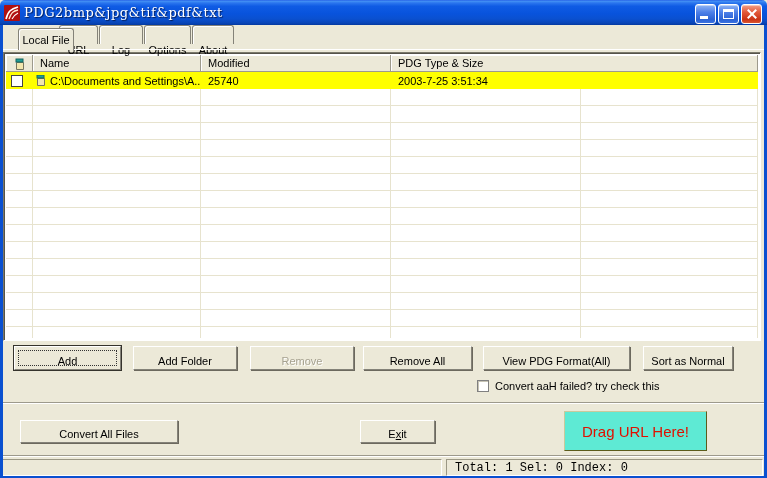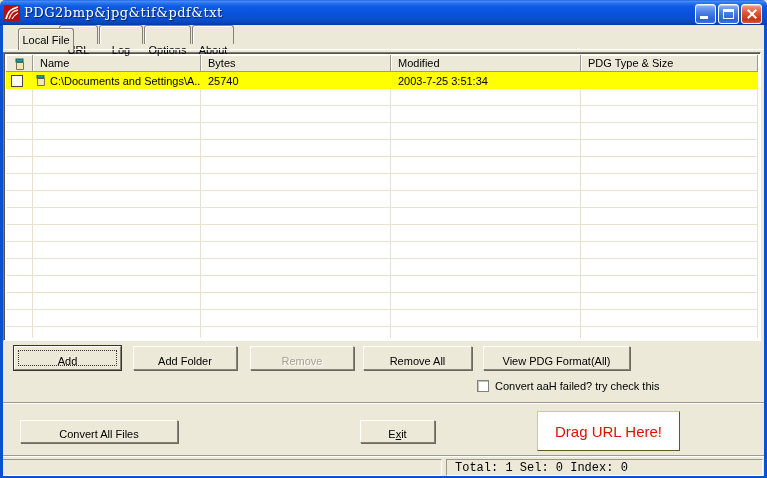--- a/index.html
+++ b/index.html
@@ -141,21 +141,20 @@
   <div class="listview">
     <div class="lv-inner">
       <div class="lv-header">
         <div class="hcell c0">
           <svg class="file-icon" viewBox="0 0 12 13">
             <path d="M2.5 4.5 h7 v7 h-7 z" fill="#f2e6ae" stroke="#77755f" stroke-width="1"></path>
             <rect x="2" y="1" width="7" height="3" fill="#1f9e98" stroke="#14645f" stroke-width="1"></rect>
           </svg>
         </div>
         <div class="hcell c1">Name</div>
-        <div class="hcell c2">Bytes</div>
         <div class="hcell c3">Modified</div>
         <div class="hcell c4">PDG Type &amp; Size</div>
       </div>
 
       <div class="lv-row" style="background: rgb(255, 255, 0);">
         <div class="rcell c0">
           <span class="row-check"></span>
         </div>
         <div class="rcell c1">
           <svg class="file-icon" viewBox="0 0 12 13">
@@ -277,32 +276,33 @@
           </div>
         </div>
     </div>
   </div>
 
   <button class="btn row-btn default" id="btn-add">Add</button>
   <button class="btn row-btn" id="btn-add-folder">Add Folder</button>
   <button class="btn row-btn disabled" id="btn-remove">Remove</button>
   <button class="btn row-btn" id="btn-remove-all">Remove All</button>
   <button class="btn row-btn" id="btn-view-pdg">View PDG Format(All)</button>
+  <button class="btn row-btn" id="btn-sort">Sort as Normal</button>
 
   <div class="convert-check-wrap">
     <span class="checkbox"></span>
     <span>Convert aaH failed? try check this</span>
   </div>
 
   <div class="separator"></div>
 
   <button class="btn" id="btn-convert-all">Convert All Files</button>
   <button class="btn" id="btn-exit"><span>E</span><u>x</u><span>it</span></button>
 
-  <div class="drag-area" style="background: #ffffff; color: rgb(224, 16, 0);">
+  <div class="drag-area" style="background: #5eead4; color: rgb(224, 16, 0); margin-left: 27px;">
     <span>Drag URL Here!</span>
   </div>
 
   <div class="statusbar">
     <div class="sb-panel sb-left"></div>
     <div class="sb-panel sb-right">Total: 1 Sel: 0 Index: 0</div>
   </div>
 
   <div class="edge edge-left"></div>
   <div class="edge edge-right"></div>

